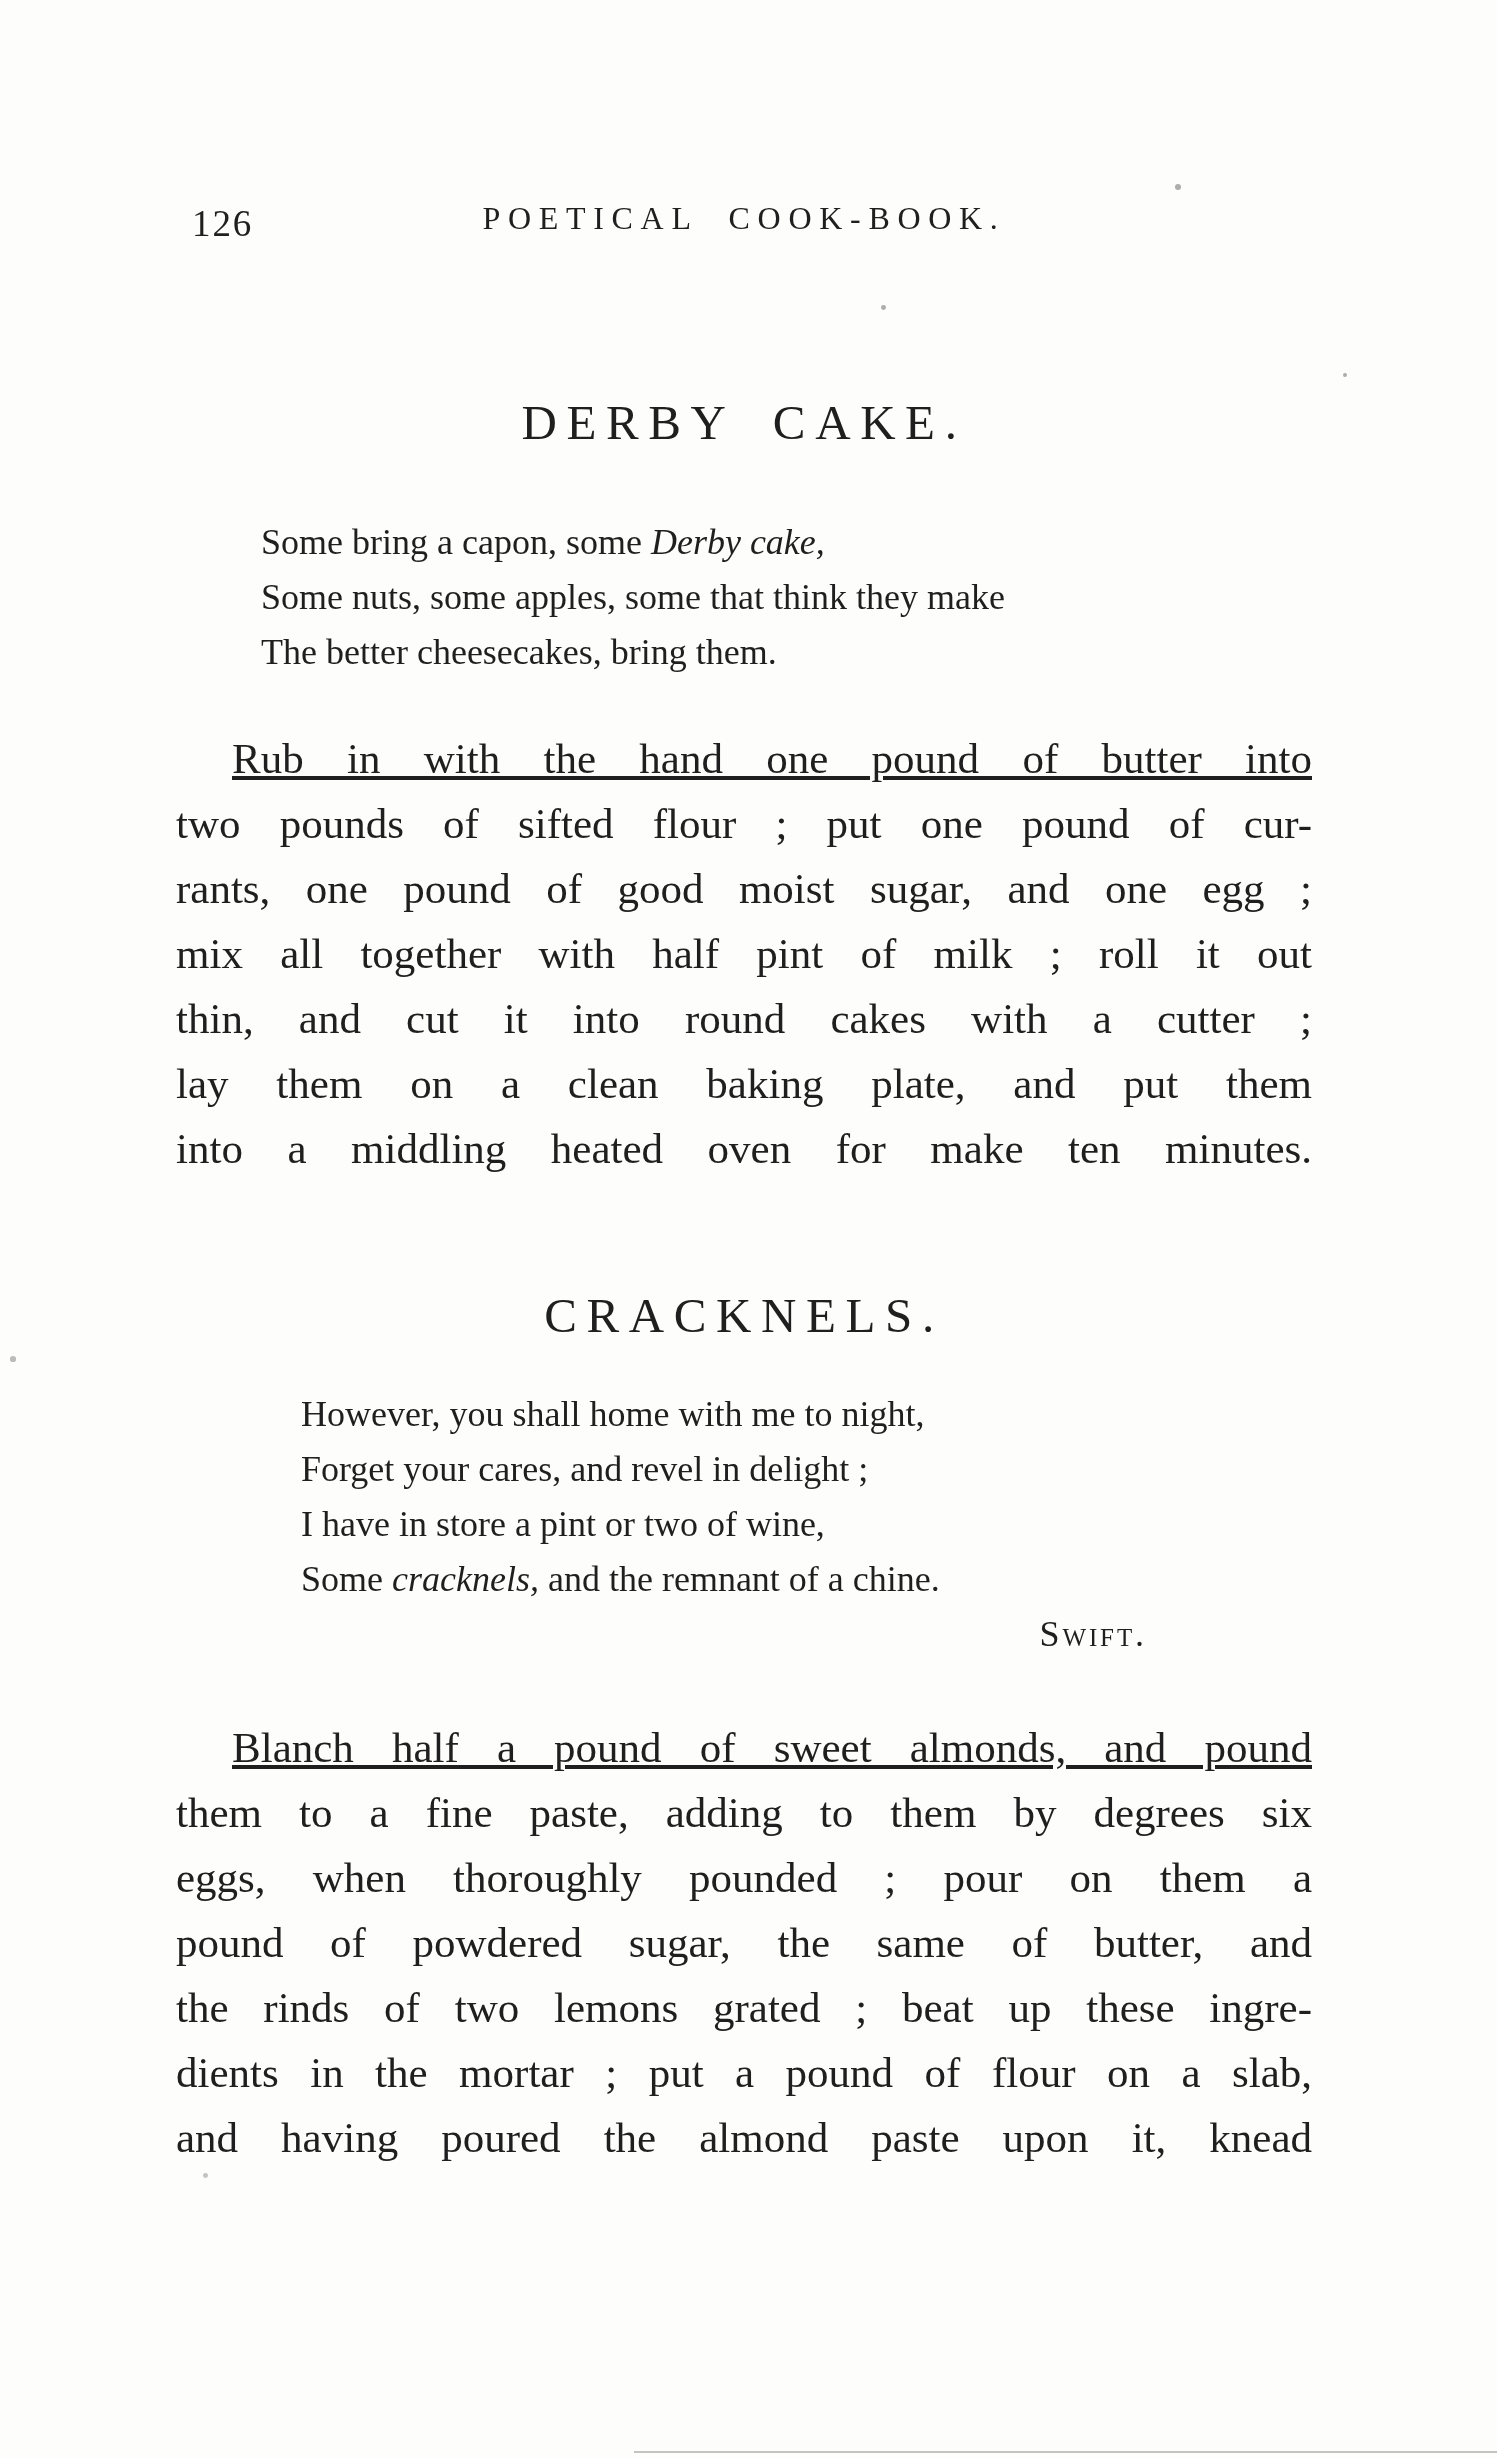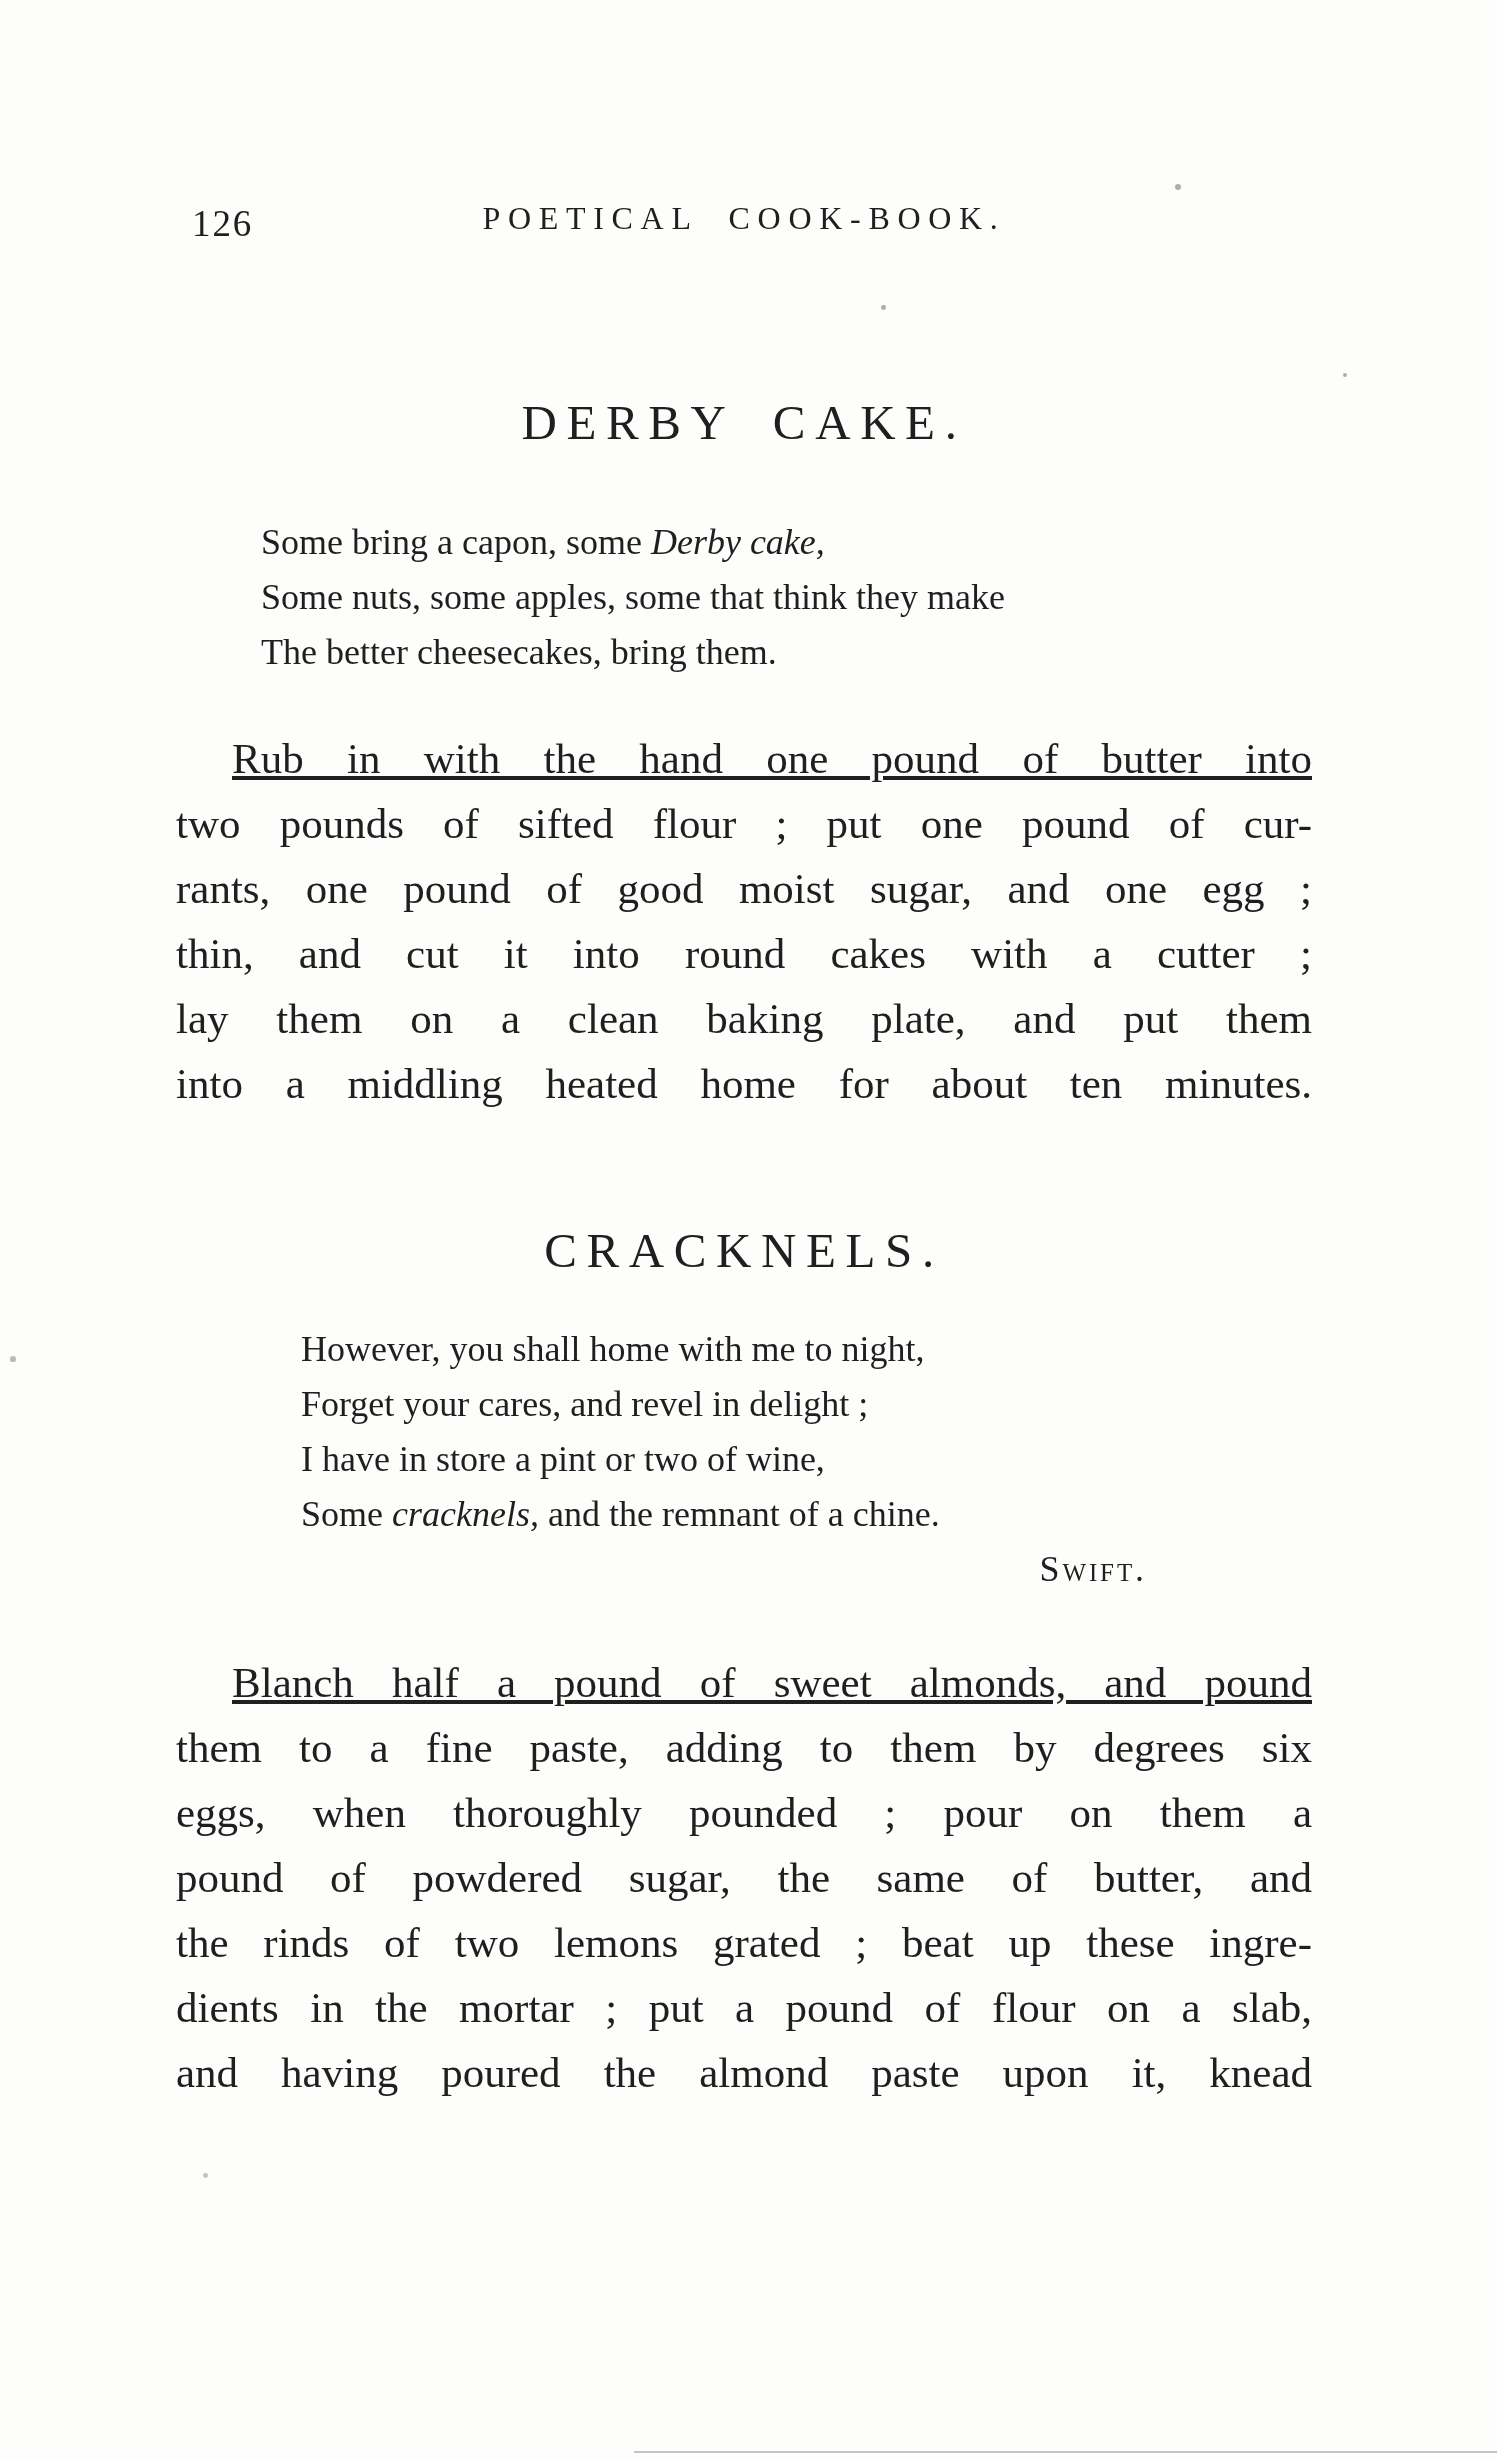--- a/index.html
+++ b/index.html
@@ -81,23 +81,24 @@
     <h1 class="section-title title-1">DERBY CAKE.</h1>
     <div class="epigraph epigraph-1">
         <div class="line"><span>Some bring a capon, some </span><span class="it">Derby cake,</span></div>
         <div class="line"><span>Some nuts, some apples, some that think they make</span></div>
         <div class="line"><span>The better cheesecakes, bring them.</span></div>
       </div>
     <div class="body-para body-1">
         <div class="line"><span>Rub in with the hand one pound of butter into</span></div>
         <div class="line"><span>two pounds of sifted flour ; put one pound of cur-</span></div>
         <div class="line"><span>rants, one pound of good moist sugar, and one egg ;</span></div>
+        <div class="line"><span>mix all together with half pint of milk ; roll it out</span></div>
         <div class="line"><span>thin, and cut it into round cakes with a cutter ;</span></div>
         <div class="line"><span>lay them on a clean baking plate, and put them</span></div>
-        <div class="line"><span>into a middling heated home for about ten minutes.</span></div>
+        <div class="line"><span>into a middling heated oven for make ten minutes.</span></div>
       </div>
   </section>
 
   <section>
     <h1 class="section-title title-2">CRACKNELS.</h1>
     <div class="epigraph epigraph-2">
         <div class="line"><span>However, you shall home with me to night,</span></div>
         <div class="line"><span>Forget your cares, and revel in delight ;</span></div>
         <div class="line"><span>I have in store a pint or two of wine,</span></div>
         <div class="line"><span>Some </span><span class="it">cracknels,</span><span> and the remnant of a chine.</span></div>

